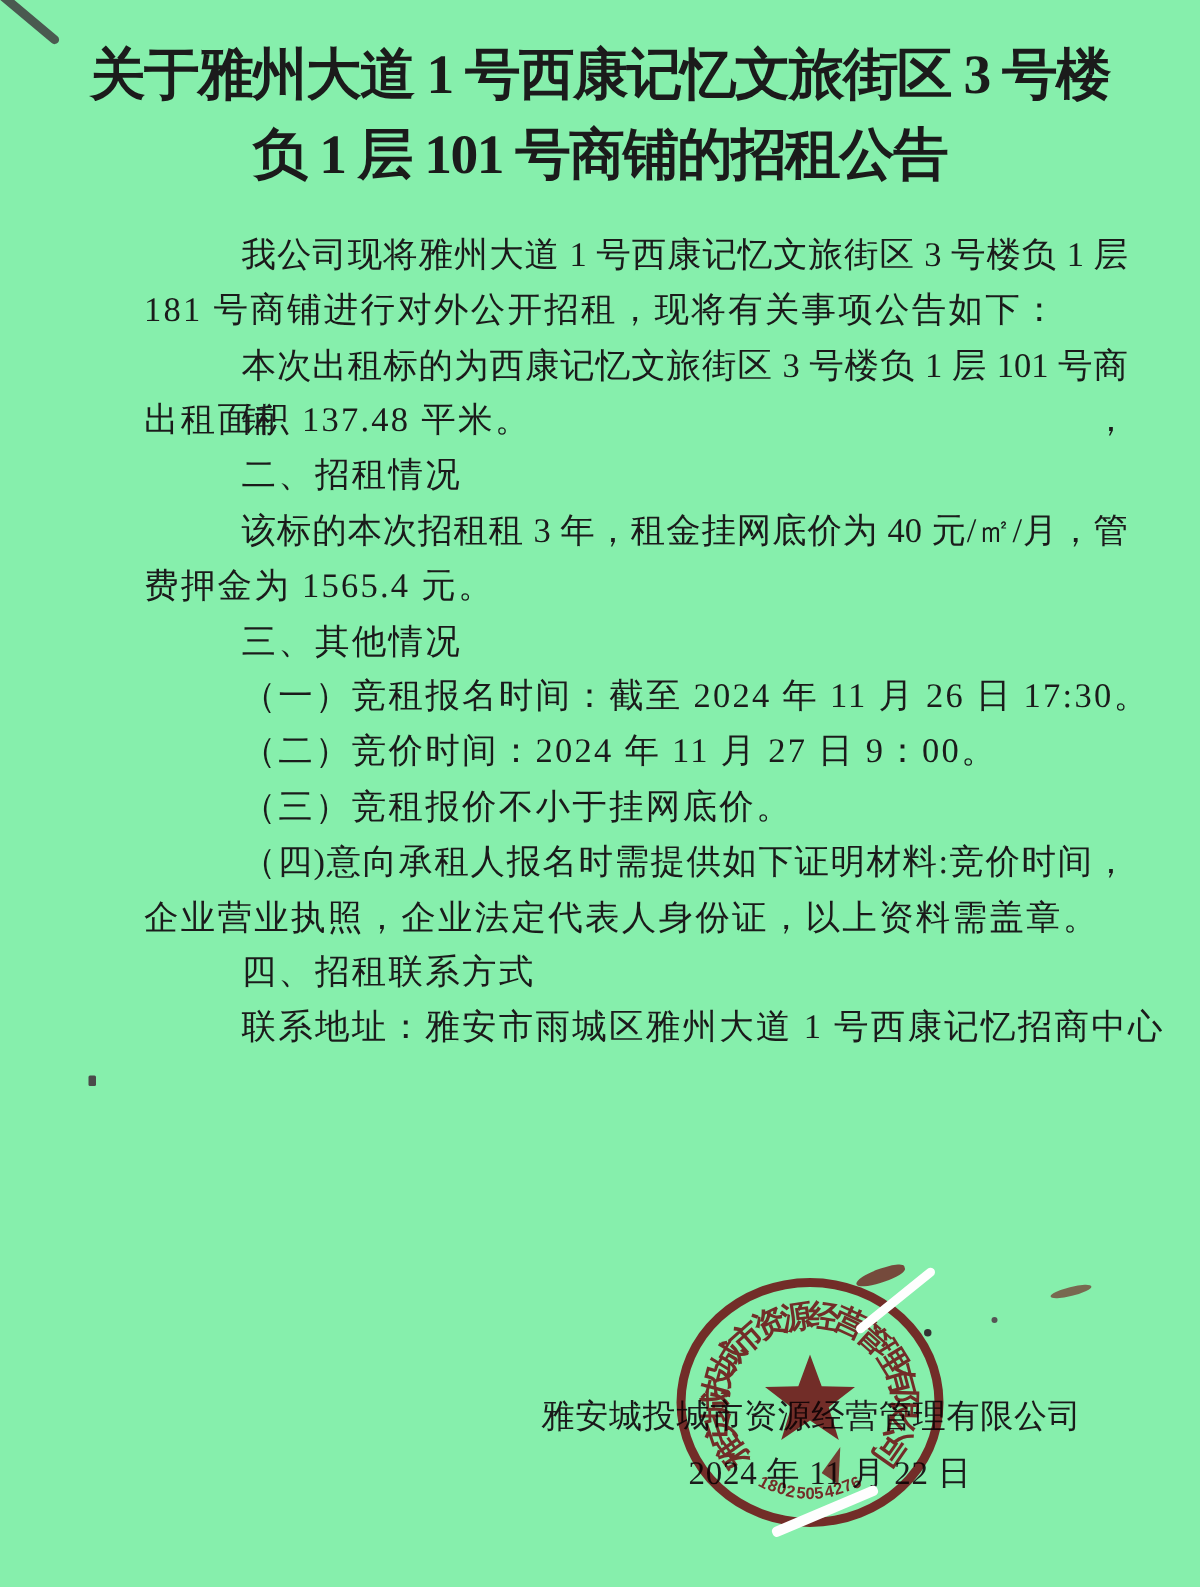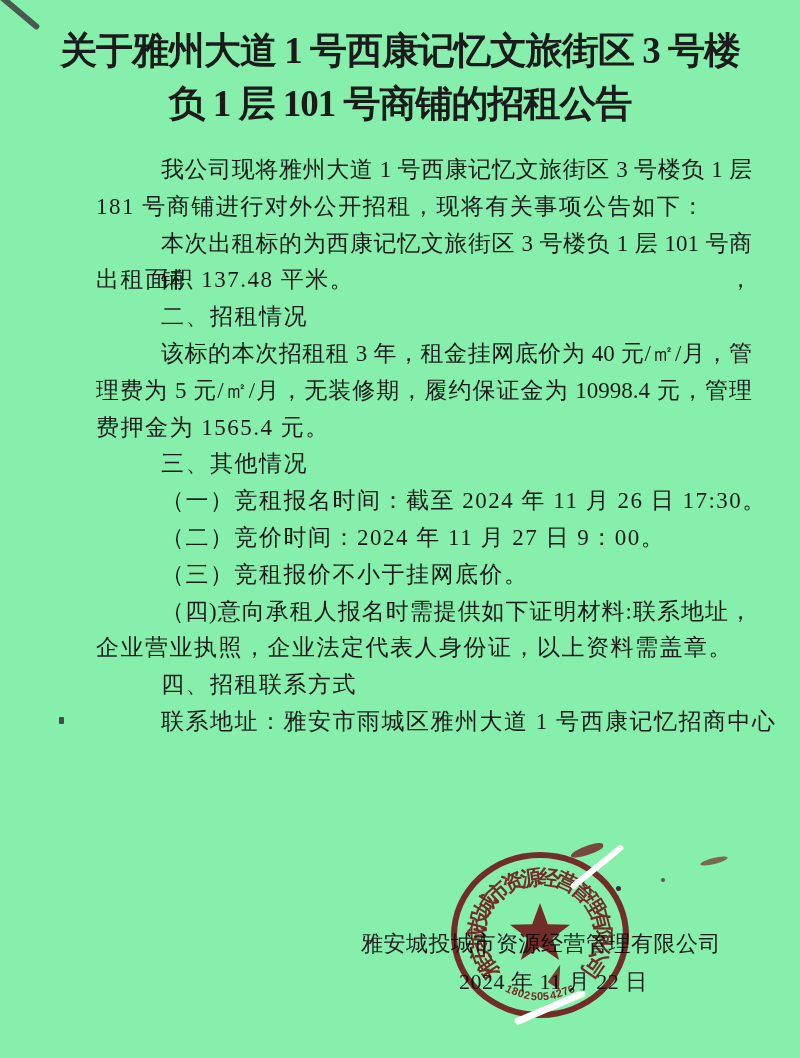--- a/index.html
+++ b/index.html
@@ -113,27 +113,26 @@
     <span>负 1 层 101 号商铺的招租公告</span>
   </h1>
 
   <div class="doc-body" id="body-lines">
       <div class="line indent fill">我公司现将雅州大道 1 号西康记忆文旅街区 3 号楼负 1 层</div>
       <div class="line">181 号商铺进行对外公开招租，现将有关事项公告如下：</div>
       <div class="line indent fill">本次出租标的为西康记忆文旅街区 3 号楼负 1 层 101 号商铺，</div>
       <div class="line">出租面积 137.48 平米。</div>
       <div class="line indent">二、招租情况</div>
       <div class="line indent fill">该标的本次招租租 3 年，租金挂网底价为 40 元/㎡/月，管</div>
-      <div class="line fill">理费为 5 元/㎡/月，无装修期，履约保证金为 10998.4 元，管理</div>
       <div class="line">费押金为 1565.4 元。</div>
       <div class="line indent">三、其他情况</div>
       <div class="line indent">（一）竞租报名时间：截至 2024 年 11 月 26 日 17:30。</div>
       <div class="line indent">（二）竞价时间：2024 年 11 月 27 日 9：00。</div>
       <div class="line indent">（三）竞租报价不小于挂网底价。</div>
-      <div class="line indent fill">（四)意向承租人报名时需提供如下证明材料:联系地址，</div>
+      <div class="line indent fill">（四)意向承租人报名时需提供如下证明材料:竞价时间，</div>
       <div class="line">企业营业执照，企业法定代表人身份证，以上资料需盖章。</div>
       <div class="line indent">四、招租联系方式</div>
       <div class="line indent">联系地址：雅安市雨城区雅州大道 1 号西康记忆招商中心</div>
     </div>
 
   <div class="sig-company">雅安城投城市资源经营管理有限公司</div>
   <div class="sig-date">2024 年 11 月 22 日</div>
 
   <div class="seal" id="seal">
     <div class="seal-ring"></div>

